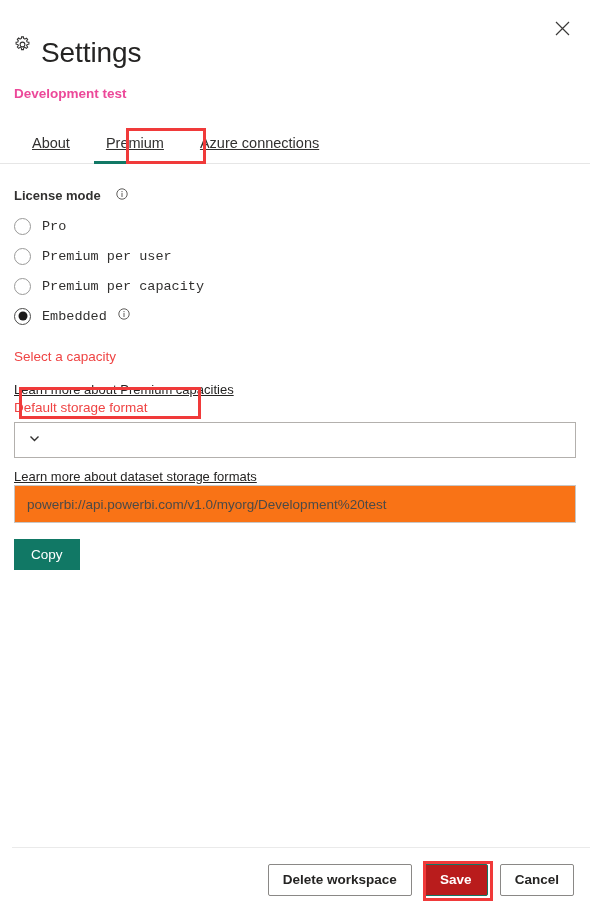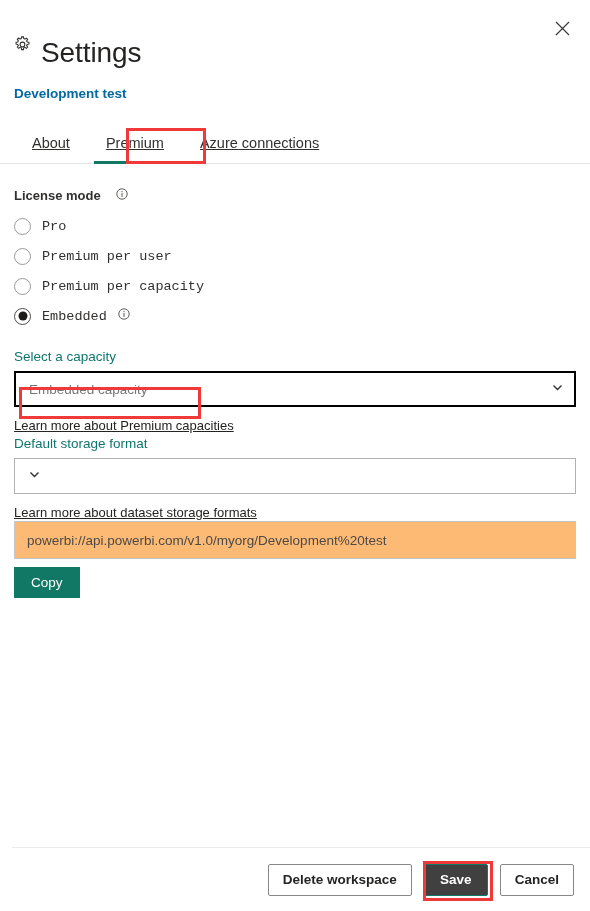--- a/index.html
+++ b/index.html
@@ -47,21 +47,21 @@
     font-size: 28px;
     font-weight: 400;
     color: #252423;
     line-height: 34px;
     letter-spacing: -0.1px;
   }
   .subtitle {
     margin-top: 16px;
     font-size: 13.5px;
     font-weight: bold;
-    color: #0369a1;
+    color: #ec4899;
   }
 
   
   .tabs {
     margin-top: 20px;
     display: flex;
     align-items: flex-end;
     border-bottom: 1px solid #e6e6e6;
     padding-left: 14px;
     height: 42px;
@@ -148,21 +148,21 @@
   .radio-label {
     font-size: 13.5px;
     color: #323130;
     display: flex;
     align-items: center;
     gap: 8px;
   }
 
   .section-label {
     font-size: 13.5px;
-    color: #0f766e;
+    color: #ef4444;
     margin: 18px 0 7px 0;
   }
 
   
   .dropdown {
     position: relative;
     height: 36px;
     box-sizing: border-box;
     background: #fff;
     display: flex;
@@ -190,32 +190,32 @@
     text-decoration: underline;
     margin-top: 11px;
     cursor: pointer;
   }
 
   
   .readonly-input {
     height: 38px;
     box-sizing: border-box;
     border: 1px solid #c8c6c4;
-    background: #fdba74;
+    background: #f97316;
     display: flex;
     align-items: center;
     padding: 0 12px;
     font-size: 13.5px;
     color: #4c4a48;
     width: 100%;
     font-family: inherit;
   }
 
   .copy-btn {
-    margin-top: 8px;
+    margin-top: 16px;
     background: #117865;
     color: #ffffff;
     border: none;
     font-size: 13.5px;
     font-family: inherit;
     padding: 0 17px;
     height: 31px;
     cursor: pointer;
   }
 
@@ -245,21 +245,21 @@
     padding: 0 14px;
     box-sizing: border-box;
   }
   .btn.secondary {
     background: #ffffff;
     border: 1px solid #8a8886;
     color: #252423;
     border-radius: 2px;
   }
   .btn.primary {
-    background: #404040;
+    background: #b91c1c;
     border: 1px solid #117865;
     color: #ffffff;
     border-radius: 2px;
   }
 </style>
 </head>
 <body>
 
 <button class="close-btn">
   <span>
@@ -323,28 +323,20 @@
         <svg width="12" height="12" viewBox="0 0 12 12" aria-hidden="true">
           <circle cx="6" cy="6" r="5.2" fill="none" stroke="#605e5c" stroke-width="1"></circle>
           <rect x="5.5" y="3" width="1" height="1.2" fill="#605e5c"></rect>
           <rect x="5.5" y="5" width="1" height="4" fill="#605e5c"></rect>
         </svg>
       </span>
     </div>
   </div>
 
   <div class="section-label">Select a capacity</div>
-  <div class="dropdown focused">
-    <span class="dropdown-value">Embedded capacity</span>
-    <span class="chev">
-      <svg width="13" height="13" viewBox="0 0 13 13" aria-hidden="true">
-        <path d="M2.5 4.5 L6.5 8.5 L10.5 4.5" fill="none" stroke="#323130" stroke-width="1.4"></path>
-      </svg>
-    </span>
-  </div>
   <a class="link">Learn more about Premium capacities</a>
 
   <div class="section-label" style="margin-top:2px;">Default storage format</div>
   <div class="dropdown plain">
     <span class="chev">
       <svg width="13" height="13" viewBox="0 0 13 13" aria-hidden="true">
         <path d="M2.5 4.5 L6.5 8.5 L10.5 4.5" fill="none" stroke="#323130" stroke-width="1.4"></path>
       </svg>
     </span>
   </div>

